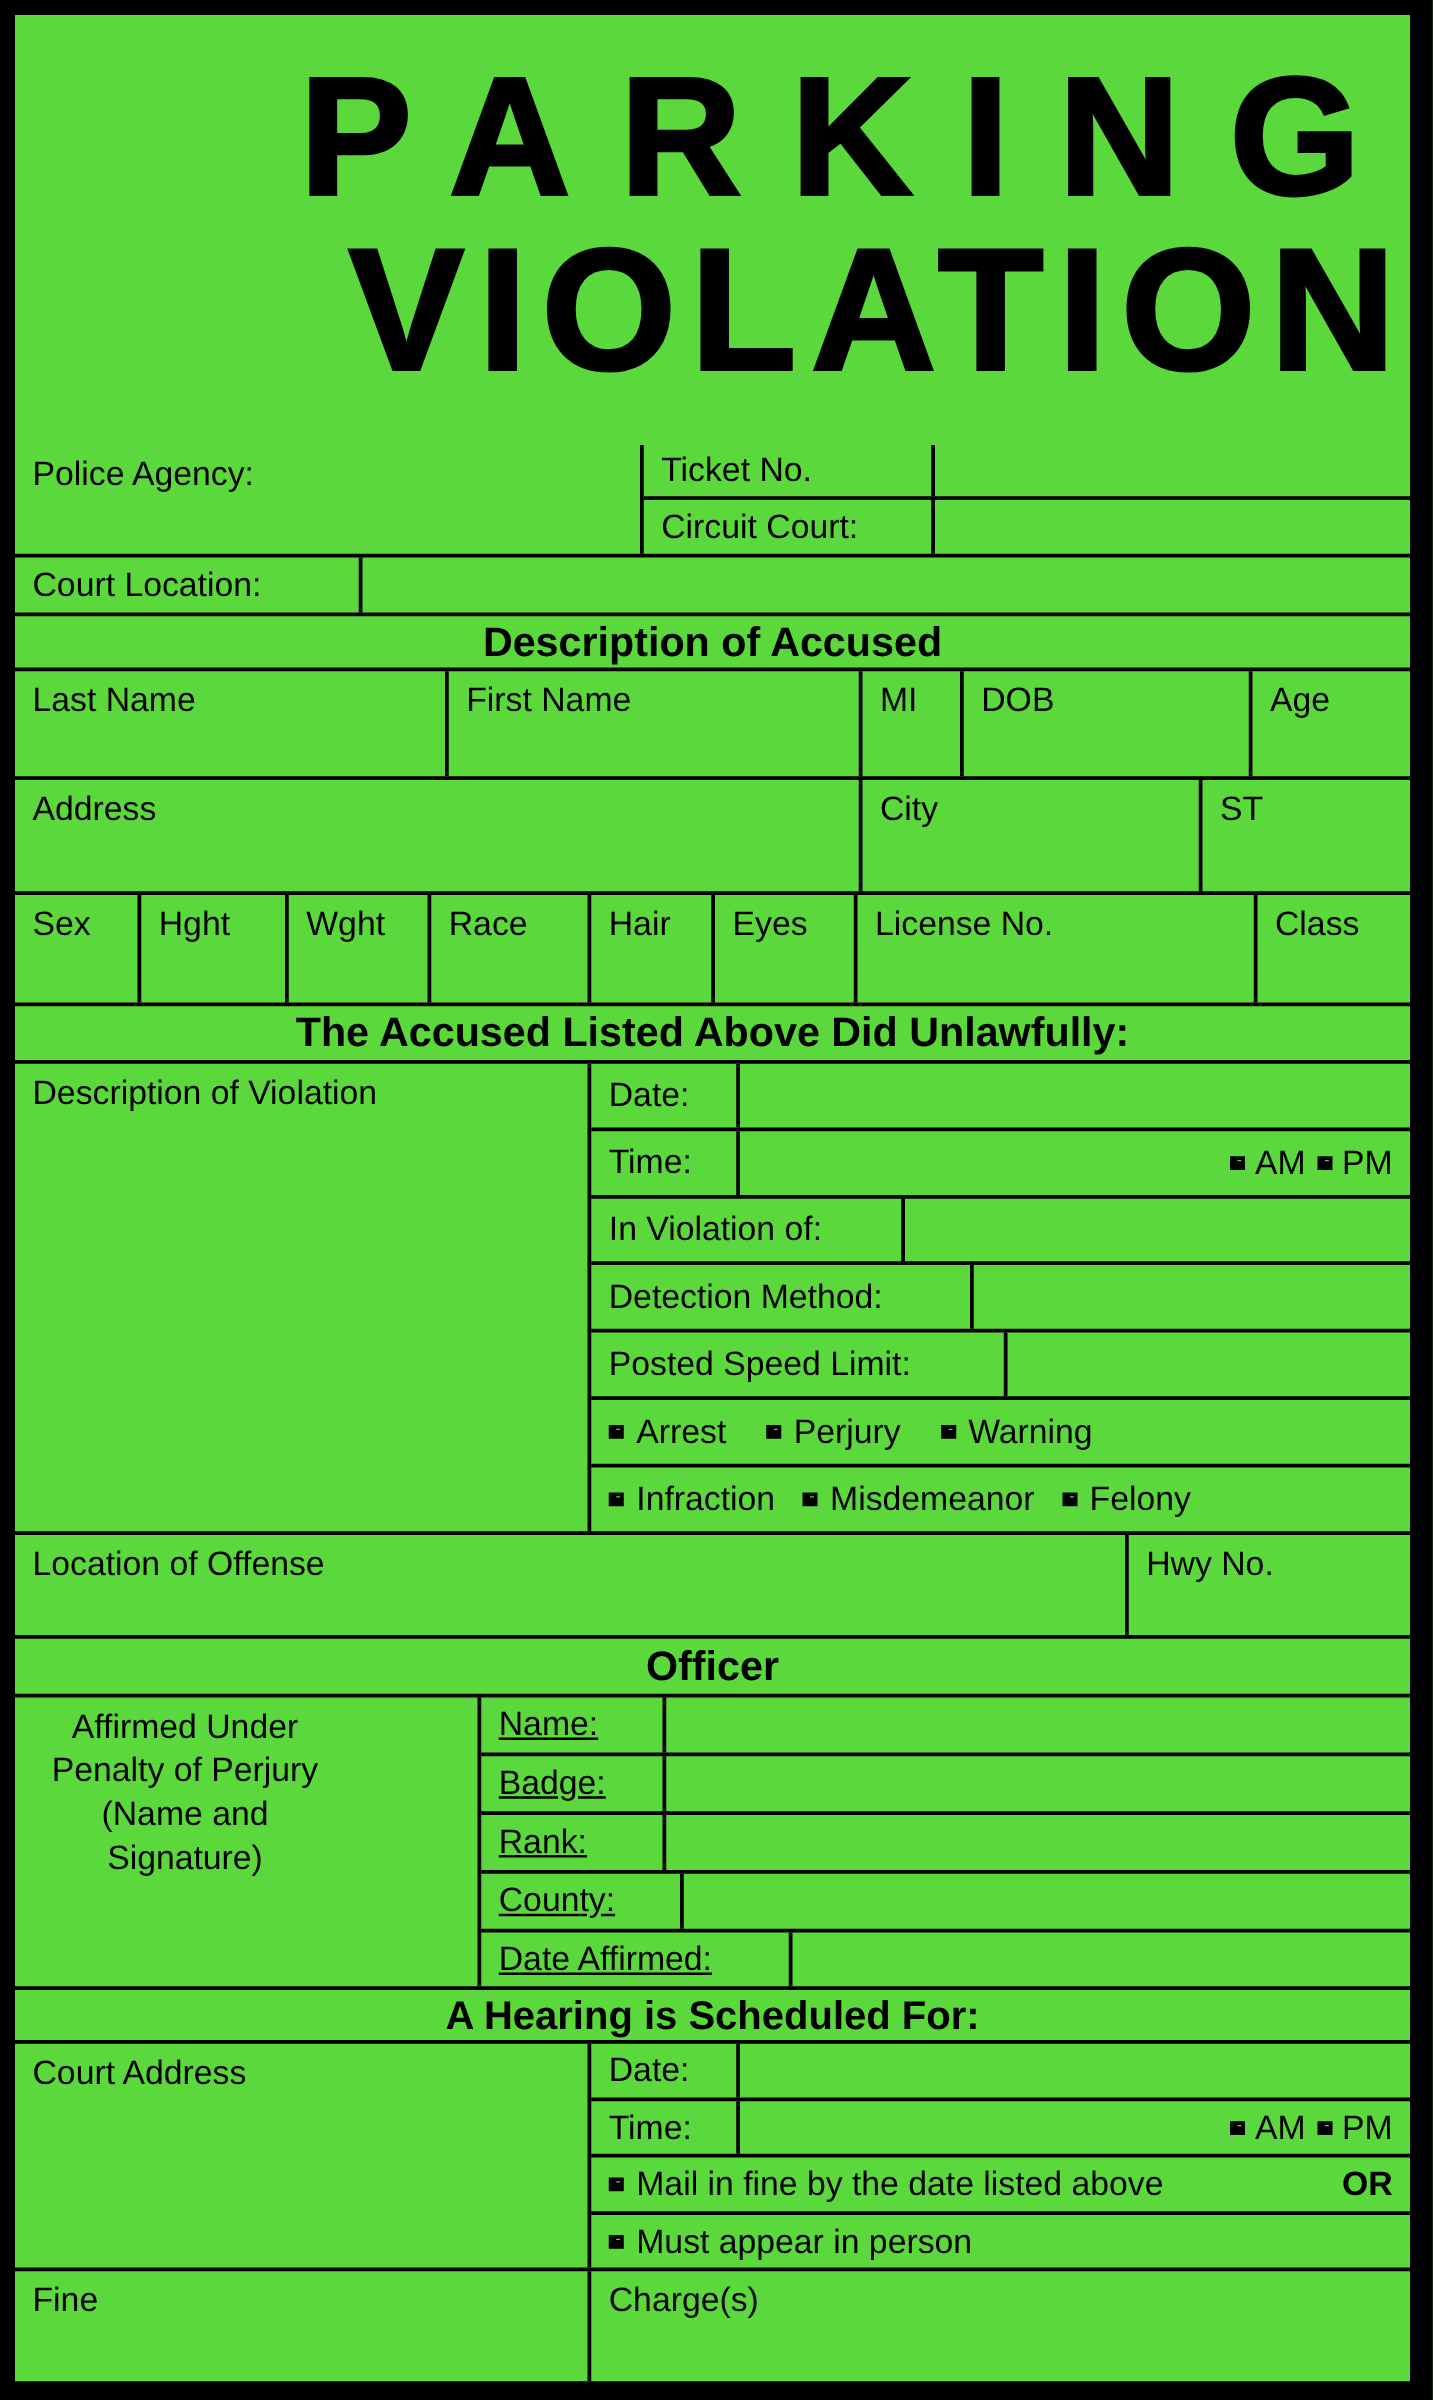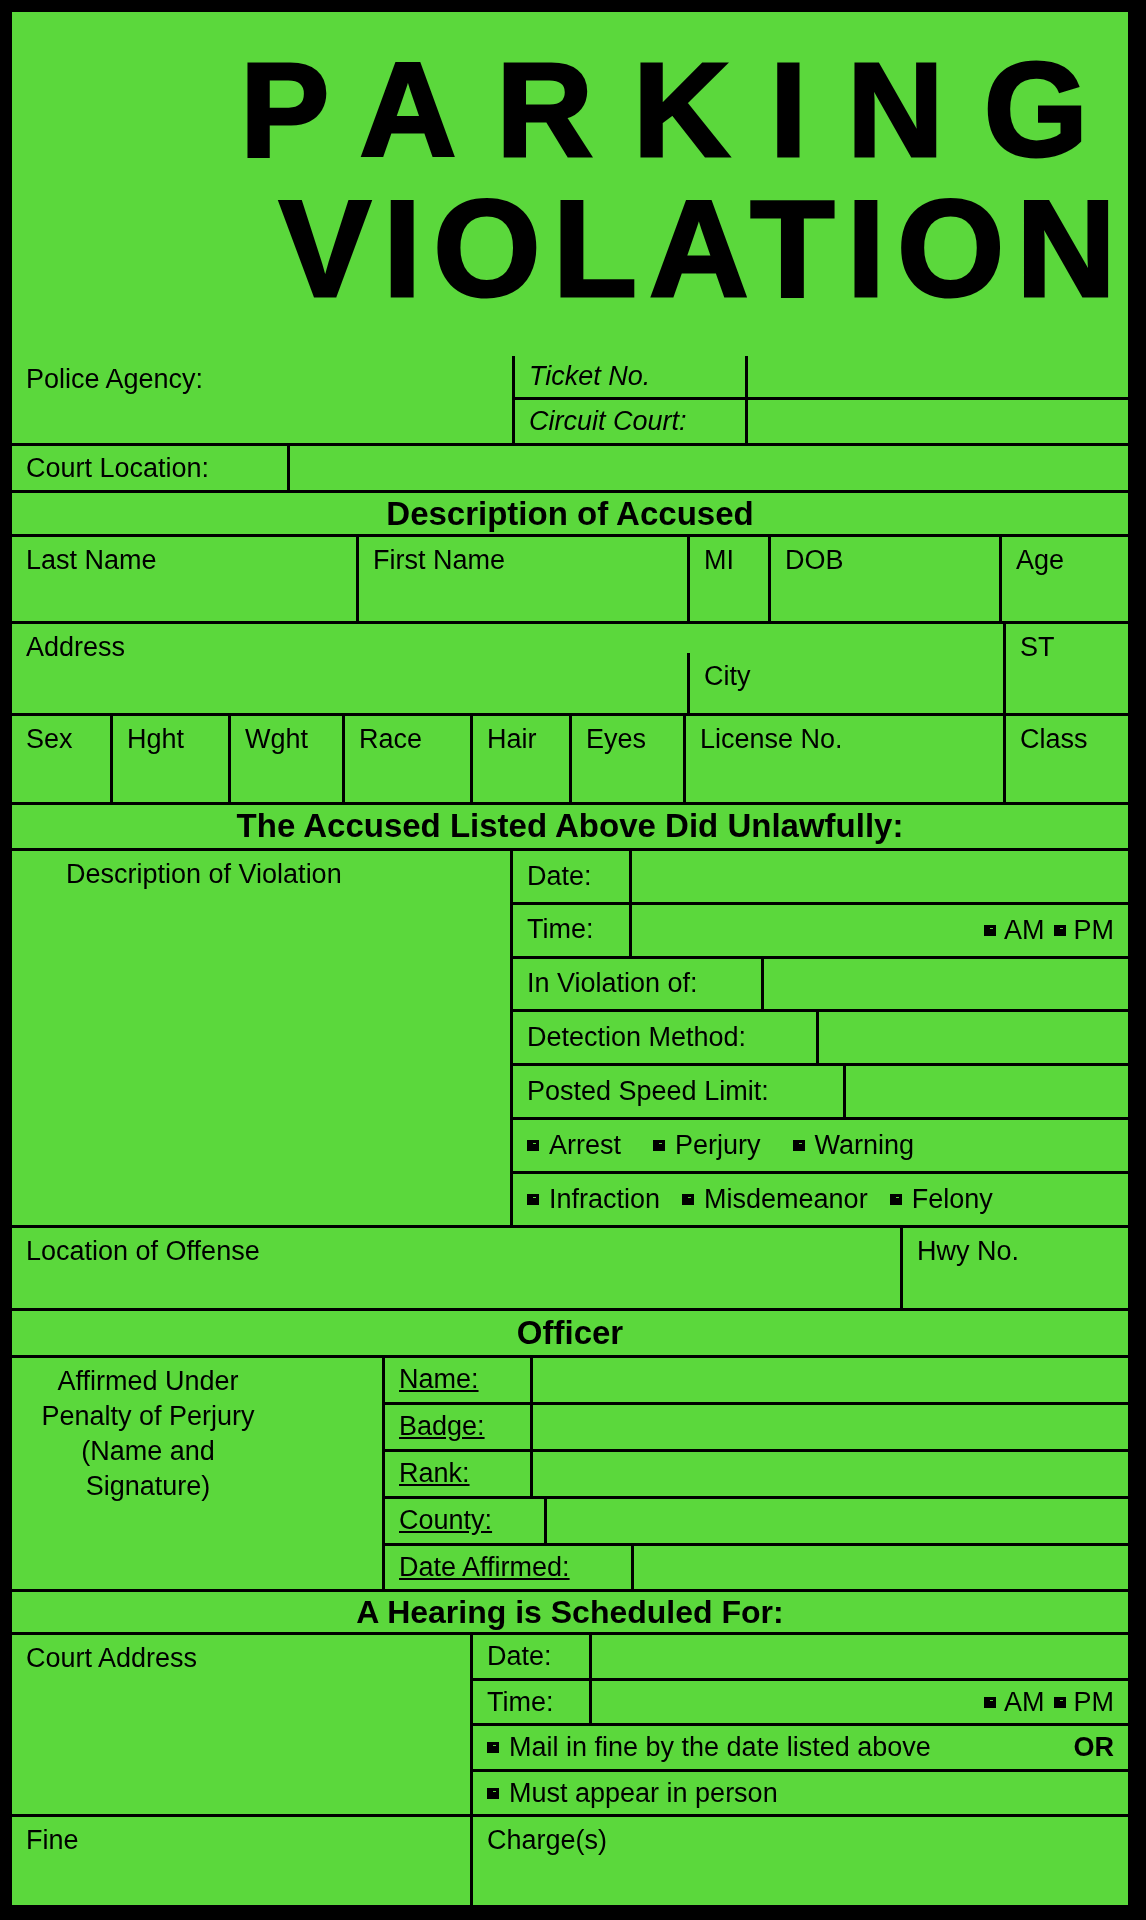--- a/index.html
+++ b/index.html
@@ -52,42 +52,42 @@
   .cb-item { display:flex; align-items:center; gap:10px; }
   .cb-row  { display:flex; align-items:center; gap:32px; padding-left:14px; font-size:27px; }
   .ampm    { display:flex; align-items:center; gap:9px; margin-left:auto; padding-right:14px; font-size:27px; }
   .ampm .cb-item { gap:8px; }
 
   .bold { font-weight:bold; }
 
   
   .agency-row        { height:90px; }
   .agency-cell       { width:500px; }
-  .tn-col            { flex:1;font-style:italic; }
+  .tn-col            { flex:1; }
   .tn-row            { height:45px; }
   .tn-lbl            { width:230px; }
 
   .courtloc-row      { height:48px;gap:17px; }
   .courtloc-lbl      { width:278px; }
 
   .head-accused      { height:45px; }
   .name-row          { height:89px; }
   .w-last  { width:344px; } .w-first { width:331px; } .w-mi { width:81px; }
   .w-dob   { width:231px; } .w-age   { flex:1; }
 
   .addr-row          { height:95px; }
-  .w-addr { width:675px; } .w-city { width:316px;margin-top:29px; } .w-st { flex:1; }
+  .w-addr { width:675px; } .w-city { width:272px; } .w-st { flex:1; }
 
   .phys-row          { height:91px; }
   .w-sex{width:98px;} .w-hght{width:118px;} .w-wght{width:114px;} .w-race{width:128px;}
   .w-hair{width:99px;} .w-eyes{width:114px;} .w-lic{width:320px;} .w-class{flex:1;}
 
   .head-unlawfully   { height:47px; }
 
-  .viol-section      { height:388px; border-bottom:3px solid var(--ink);padding-left:40px; }
+  .viol-section      { height:388px; border-bottom:3px solid var(--ink); }
   .viol-left         { width:458px; }
   .viol-right        { flex:1; display:flex; flex-direction:column; }
   .vrow              { flex:1; display:flex; align-items:stretch; }
   .vrow + .vrow      { }
   .v-lbl-sm          { width:116px; }
   .v-lbl-inviol      { width:248px; }
   .v-lbl-detect      { width:303px; }
   .v-lbl-posted      { width:330px; }
 
   .loc-row           { height:85px; }

